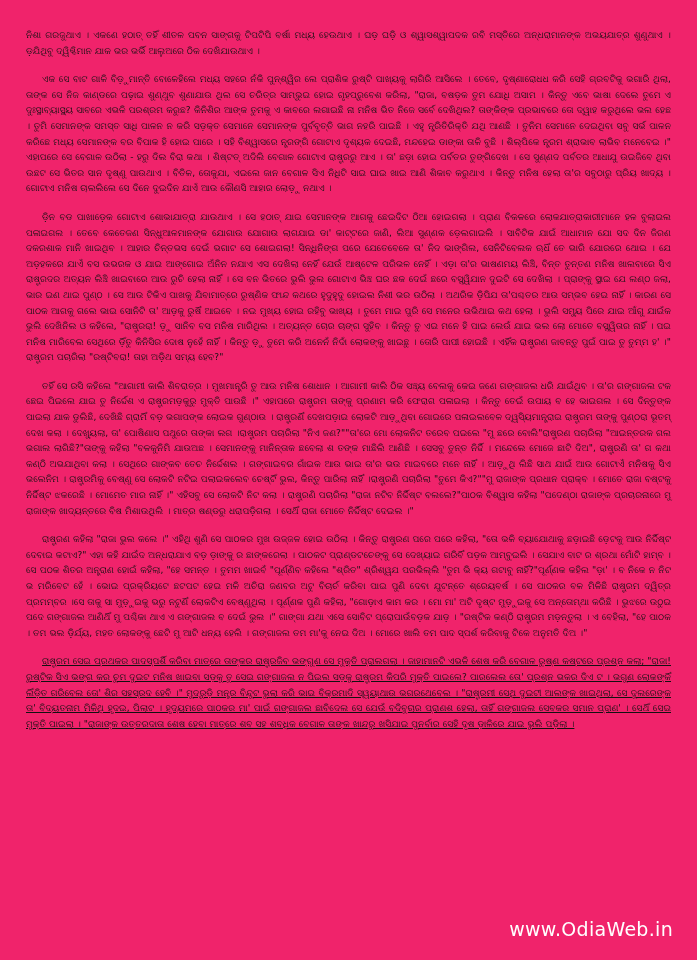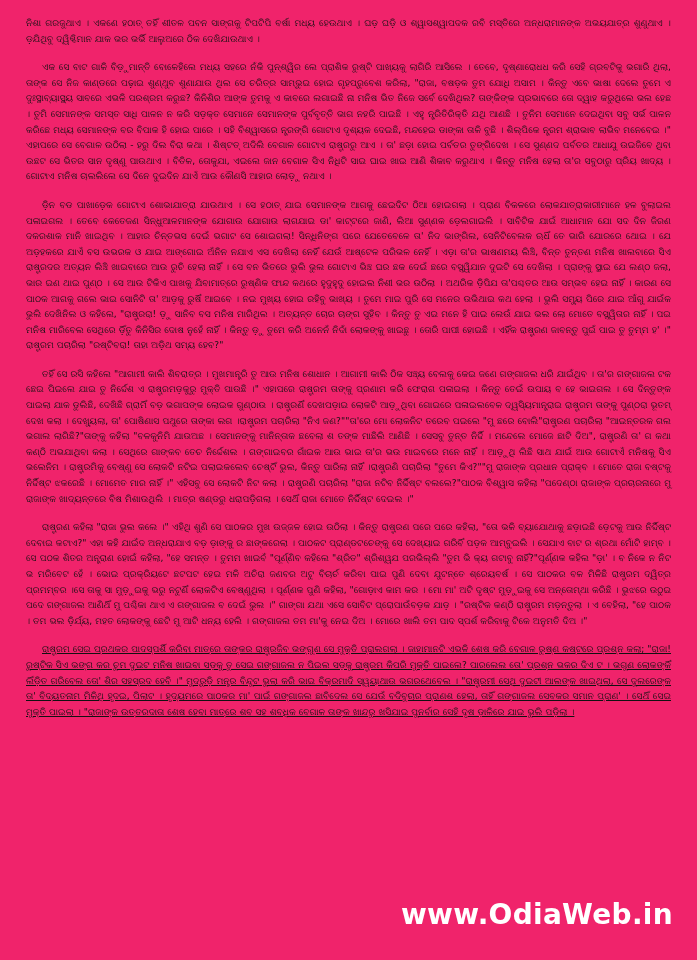--- a/index.html
+++ b/index.html
@@ -11,21 +11,21 @@
     height: 960px;
     background: #f0236b;
     font-family: "DejaVu Sans", "Liberation Sans", sans-serif;
     overflow: hidden;
   }
   .page {
     position: relative;
     width: 697px;
     height: 960px;
     box-sizing: border-box;
-    padding: 16px 26px 0 26px;
+    padding: 28px 26px 0 26px;
   }
   .story {
     color: #111111;
     font-size: 9.1px;
     line-height: 15.6px;
     text-align: justify;
     letter-spacing: 0.05px;
   }
   .para {
     margin: 0 0 13px 0;
@@ -34,24 +34,24 @@
   .para.first {
     text-indent: 0;
   }
   .para.tight {
     margin-bottom: 12px;
     text-decoration: underline;
   }
   .watermark {
     position: absolute;
     right: 24px;
-    bottom: 29px;
+    bottom: 20px;
     font-family: "DejaVu Sans", "Liberation Sans", sans-serif;
-    font-size: 28px;
-    font-weight: bold;
+    font-size: 19px;
+    font-weight: normal;
     color: #ffffff;
     letter-spacing: 0.3px;
     white-space: nowrap;
   }
 </style>
 </head>
 <body>
 
 <div class="page">
   <div class="story">

